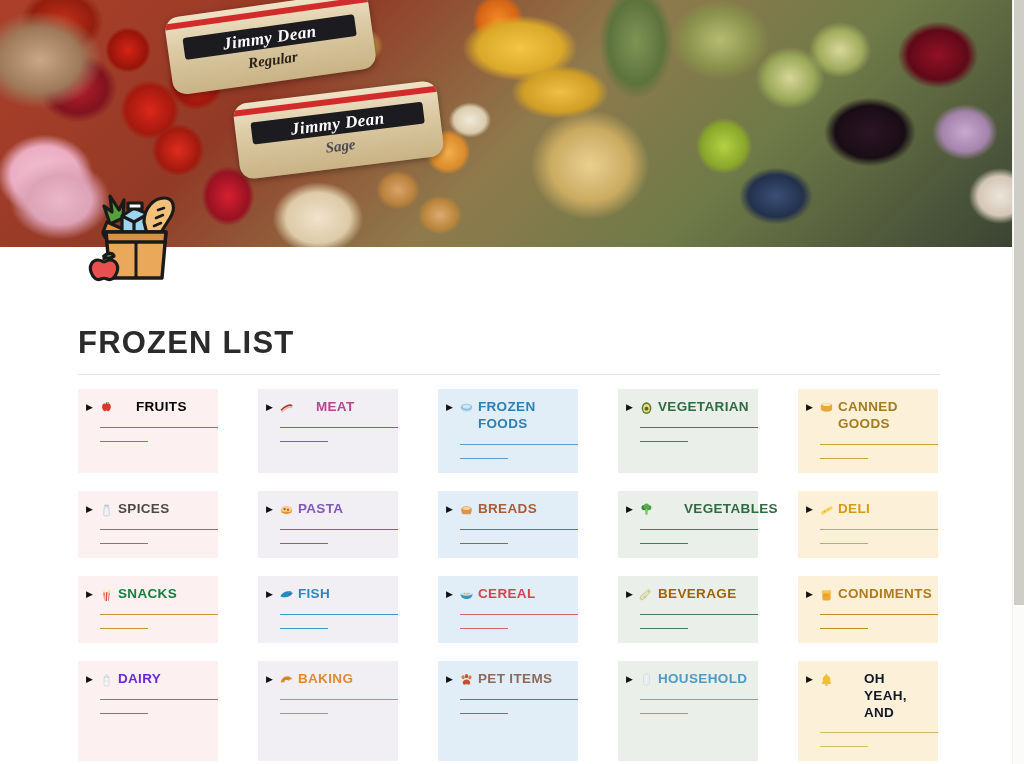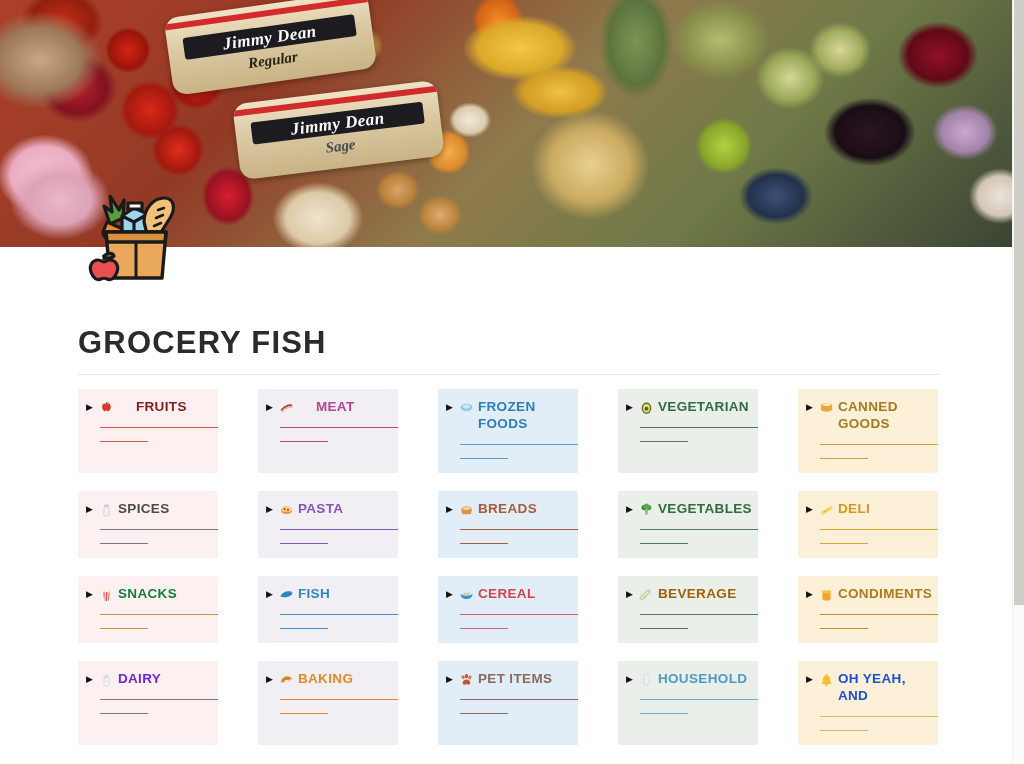--- a/index.html
+++ b/index.html
@@ -296,35 +296,35 @@
 
       <g stroke="#1a1a1a" stroke-width="3.2" stroke-linejoin="round">
         <path d="M10 74 C4 74 1 80 3 86 C5 92 9 95 13 93 C15 92 17 92 19 93 C23 95 27 92 29 86 C31 80 28 74 22 74 C19 74 17 76 16 76 C15 76 13 74 10 74 Z" fill="#e8504f"></path>
         <path d="M16 74 L16 69" fill="none" stroke-width="3"></path>
         <path d="M16 70 C20 66 25 67 26 70 C23 73 18 73 16 70 Z" fill="#57a03e"></path>
       </g>
     </svg>
   </div>
 
   <div class="content">
-    <div class="title">GROCERY FISH</div>
+    <div class="title">FROZEN LIST</div>
     <div class="divider"></div>
 
     <div class="grid" id="grid">
         <div class="card" style="background: rgb(252, 240, 240);">
           <div class="card-head">
             <span class="tri">▶</span>
             <span class="emoji">
               <svg viewBox="0 0 16 16">
                 <path d="M8 4.6c-1.2-1.2-3.4-1.1-4.3.6-1 1.9-.1 5 1.6 6.4.7.6 1.4.5 2-.1.4-.4.9-.4 1.3 0 .6.6 1.3.7 2 .1 1.7-1.4 2.6-4.5 1.6-6.4-.9-1.7-3.1-1.8-4.2-.6z" fill="#e0352b"></path>
                 <path d="M8 4.4V2.6" stroke="#6b4a1f" stroke-width="1.1" fill="none"></path>
                 <path d="M8.1 3.1c1-.9 2.4-.8 2.7-.2-.6.9-2 1-2.7.2z" fill="#46a03b"></path>
               </svg>
             </span>
-            <span class="cat-label" style="color: #7f1d1d; padding-left: 18px;">FRUITS</span>
+            <span class="cat-label" style="color: #000000; padding-left: 18px;">FRUITS</span>
           </div>
           <div class="rule long" style="background: rgb(217, 83, 79);"></div>
           <div class="rule short" style="background: rgb(217, 83, 79);"></div>
         </div>
         <div class="card" style="background: rgb(241, 239, 244);">
           <div class="card-head">
             <span class="tri">▶</span>
             <span class="emoji">
               <svg viewBox="0 0 16 16">
                 <path d="M1.6 10.4c2-2.3 3.6-3.4 6-4.6C10 4.6 12 4 14.4 5.2l-.6 1.9c-2.1-.9-3.8-.4-5.8.6-2 1-3.4 2-5.2 4z" fill="#b5372f"></path>
@@ -432,21 +432,21 @@
           <div class="card-head">
             <span class="tri">▶</span>
             <span class="emoji">
               <svg viewBox="0 0 16 16">
                 <circle cx="5.4" cy="6" r="2.8" fill="#3e8c3a"></circle>
                 <circle cx="10.4" cy="6" r="2.8" fill="#47a043"></circle>
                 <circle cx="8" cy="4.4" r="2.8" fill="#57ad4a"></circle>
                 <path d="M6.4 8.4h3.2l-.6 5.2H7z" fill="#7fc06a"></path>
               </svg>
             </span>
-            <span class="cat-label" style="color: rgb(47, 107, 66);">VEGETABLES</span>
+            <span class="cat-label" style="color: rgb(47, 107, 66); margin-left: 26px;">VEGETABLES</span>
           </div>
           <div class="rule long" style="background: rgb(74, 123, 88);"></div>
           <div class="rule short" style="background: rgb(74, 123, 88);"></div>
         </div>
         <div class="card" style="background: rgb(252, 240, 216);">
           <div class="card-head">
             <span class="tri">▶</span>
             <span class="emoji">
               <svg viewBox="0 0 16 16">
                 <path d="M1.8 10.8 13 4.6l1.4 2.2-10 6.4z" fill="#f2c230"></path>
@@ -601,21 +601,21 @@
         </div>
         <div class="card" style="background: rgb(252, 240, 216);">
           <div class="card-head">
             <span class="tri">▶</span>
             <span class="emoji">
               <svg viewBox="0 0 16 16">
                 <path d="M8 2.2c-.6 0-1 .4-1 1v.5C5.2 4.2 4 5.8 4 7.8v2.6l-1 1.6c-.2.4.1.8.5.8h9c.4 0 .7-.4.5-.8l-1-1.6V7.8c0-2-1.2-3.6-3-4.1v-.5c0-.6-.4-1-1-1z" fill="#f2c02e"></path>
                 <path d="M6.4 13.2c.2.9 1 1.4 1.6 1.4s1.4-.5 1.6-1.4z" fill="#e0a312"></path>
               </svg>
             </span>
-            <span class="cat-label" style="color: #1d4ed8;">OH YEAH, AND</span>
+            <span class="cat-label" style="color: #0f172a; margin-left: 26px;">OH YEAH, AND</span>
           </div>
           <div class="rule long" style="background: rgb(214, 187, 99);"></div>
           <div class="rule short" style="background: rgb(214, 187, 99);"></div>
         </div>
       </div>
   </div>
 
   <div class="scrollbar">
     <div class="scroll-thumb"></div>
   </div>

